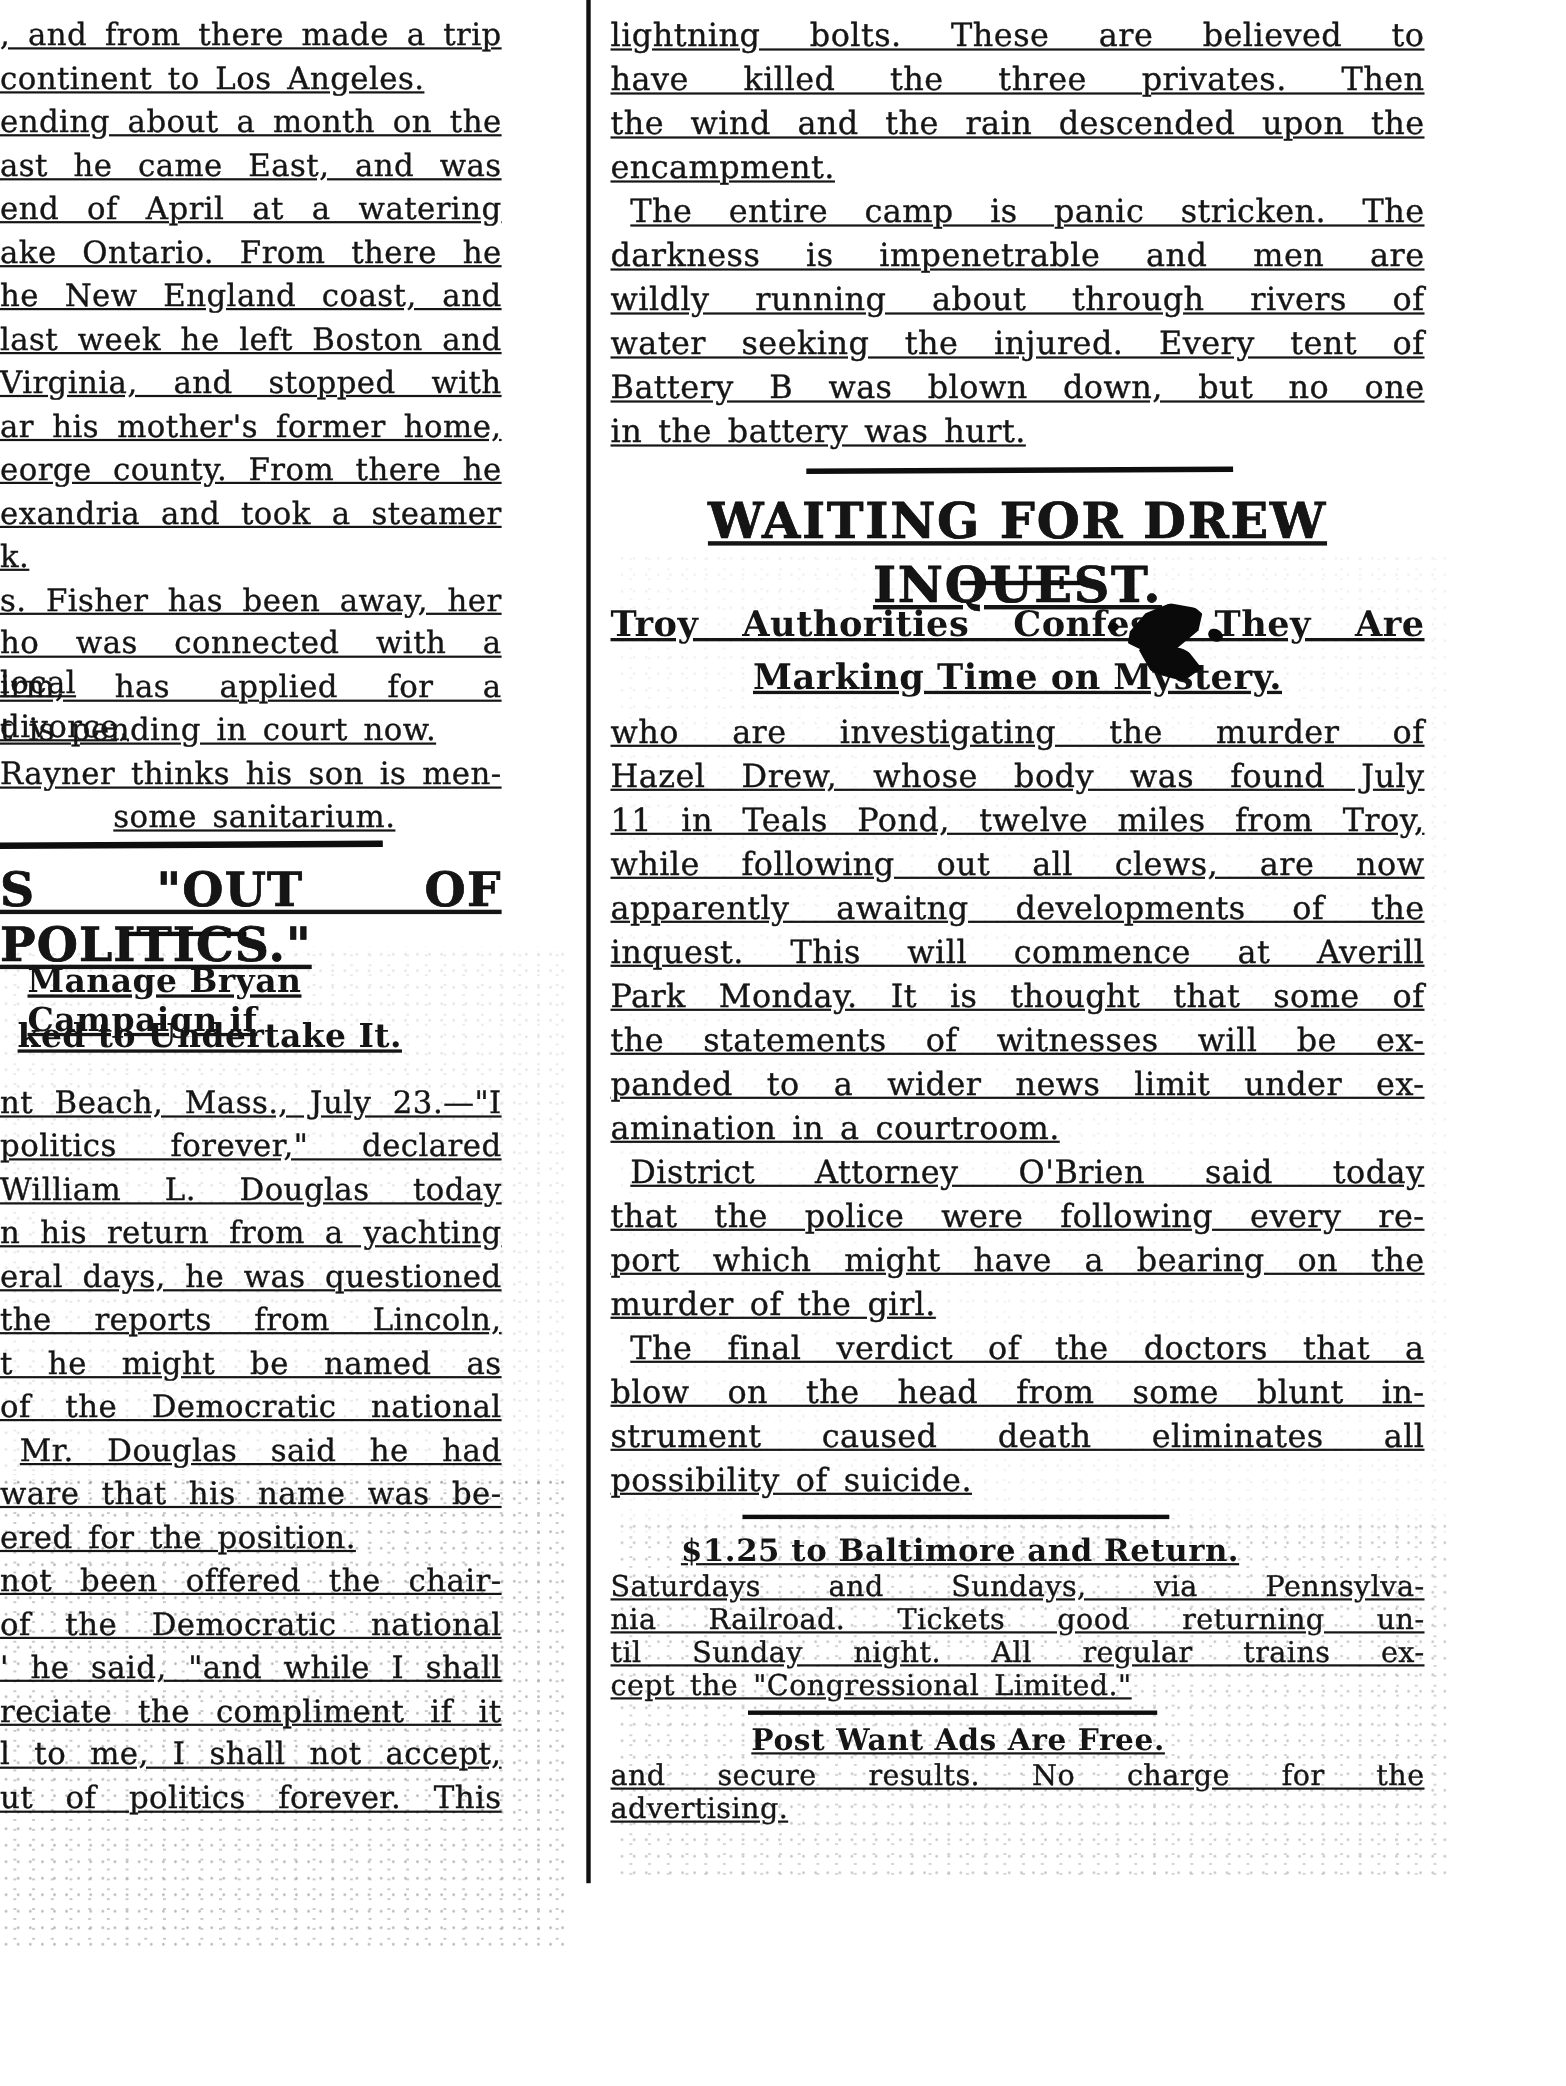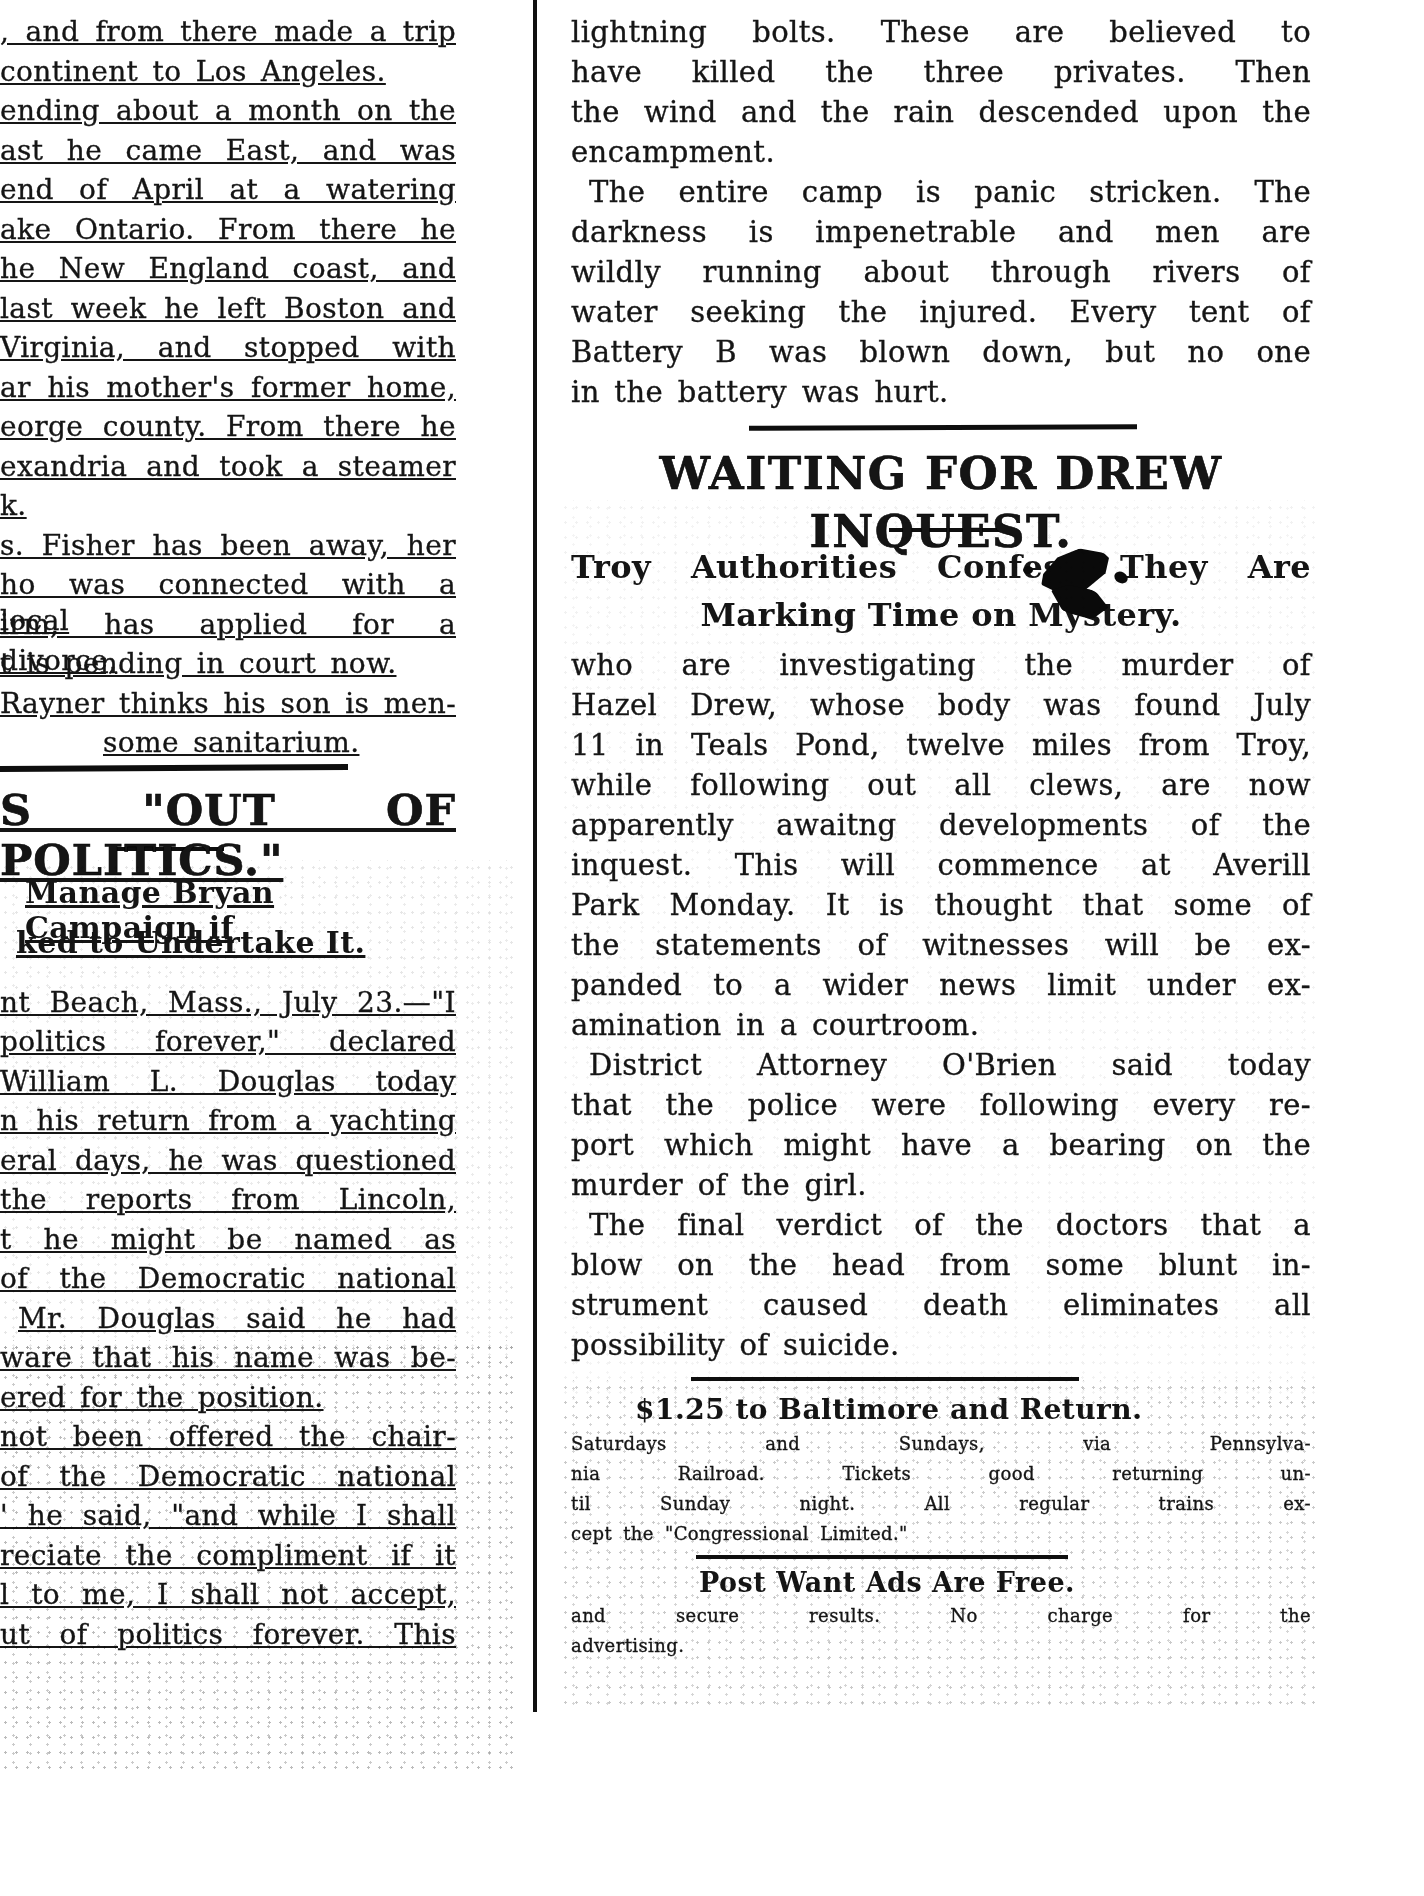--- a/index.html
+++ b/index.html
@@ -8,38 +8,38 @@
     background:#ffffff;
     font-family:"DejaVu Serif", serif;
     color:#151515;
     overflow:hidden;
     position:relative;
   }
   .page{position:absolute;left:0;top:0;width:1424px;height:1896px;background:#fff;}
 
   
   .lcol{position:absolute;left:0;top:0;width:456px;text-decoration:underline;}
-  .rcol{position:absolute;left:571px;top:0;width:740px;}
+  .rcol{position:absolute;left:555px;top:0;width:740px;text-decoration:underline;}
   .divider{position:absolute;left:533px;top:0;width:4px;height:1712px;background:#101010;}
 
   
   .line{
     white-space:normal;overflow:visible;
     letter-spacing:.4px;word-spacing:5px;
     -webkit-text-stroke:.35px #1a1a1a;
   }
   .j{text-align:justify;text-align-last:justify;}
   .e{text-align:left;text-align-last:left;}
   .i{text-indent:18px;}
   .ind55{text-indent:55px;margin-left:48px;}
 
   .lc-para .line{height:39.5px;font-size:28px;line-height:36px;}
   .rc-para .line{height:40px;font-size:29px;line-height:37px;}
   .rc-body .line{height:40px;font-size:29px;line-height:37px;}
-  .ad-body .line{height:30px;font-size:18px;line-height:29px;}
+  .ad-body .line{height:30px;font-size:26px;line-height:29px;}
 
   
   .rule{background:#0e0e0e;}
   .lc-rule-thick{margin-top:0;height:6px;width:348px;transform:rotate(-.3deg);}
   .lc-rule-short{margin-top:8px;margin-left:112px;height:4px;width:112px;}
   .rc-rule-1{margin-top:11px;margin-left:178px;height:5px;width:388px;transform:rotate(-.25deg);}
   .rc-rule-short{margin-top:23px;margin-left:318px;height:4px;width:112px;}
   .rc-rule-2{margin-top:10px;margin-left:120px;height:4px;width:388px;}
   .rc-rule-3{margin-top:6px;margin-left:125px;height:4px;width:372px;}
 

